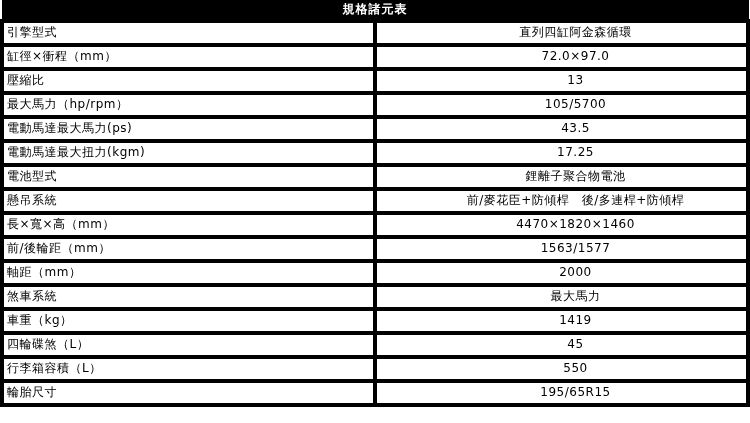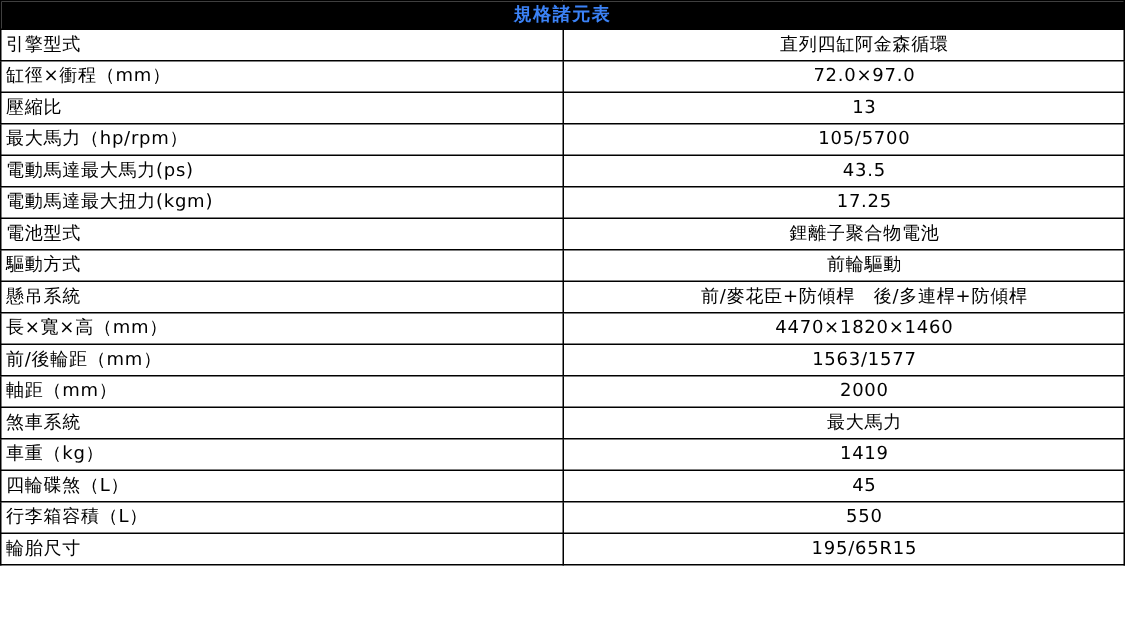--- a/index.html
+++ b/index.html
@@ -14,31 +14,31 @@
     color: #000000;
     overflow: hidden;
   }
   #spec-table {
     width: 750px;
     border-collapse: collapse;
     table-layout: fixed;
   }
   #spec-table th.title-cell {
     background: #000000;
-    color: #3b82f6;
+    color: #ffffff;
     font-size: 12px;
     font-weight: bold;
     text-align: center;
     padding: 2px 0 3px 0;
     letter-spacing: 1px;
     border: 1px solid #000000;
     line-height: 1.1;
   }
   #spec-table td {
-    border: 1px solid #000000;
+    border: 4px solid #000000;
     font-size: 12px;
     line-height: 1.15;
     padding: 2px 0 2px 0;
     height: 16px;
     vertical-align: middle;
   }
   #spec-table td.label {
     width: 290px;
     padding-left: 3px;
     text-align: left;
@@ -82,24 +82,20 @@
       </tr>
       <tr>
         <td class="label">電動馬達最大扭力(kgm)</td>
         <td class="value">17.25</td>
       </tr>
       <tr>
         <td class="label">電池型式</td>
         <td class="value">鋰離子聚合物電池</td>
       </tr>
       <tr>
-        <td class="label">驅動方式</td>
-        <td class="value">前輪驅動</td>
-      </tr>
-      <tr>
         <td class="label">懸吊系統</td>
         <td class="value">前/麥花臣+防傾桿　後/多連桿+防傾桿</td>
       </tr>
       <tr>
         <td class="label">長×寬×高（mm）</td>
         <td class="value">4470×1820×1460</td>
       </tr>
       <tr>
         <td class="label">前/後輪距（mm）</td>
         <td class="value">1563/1577</td>

